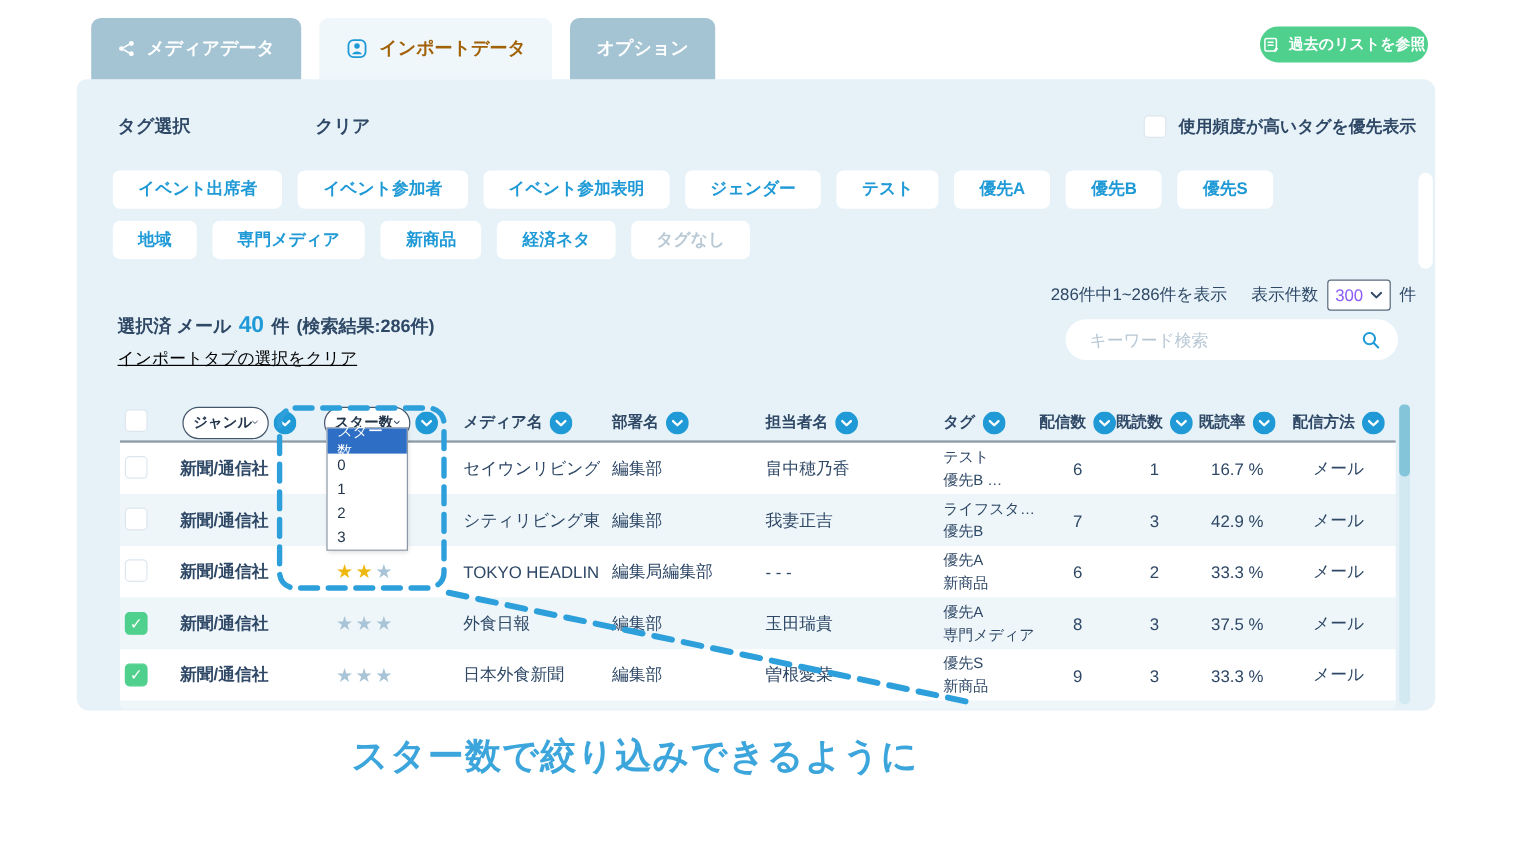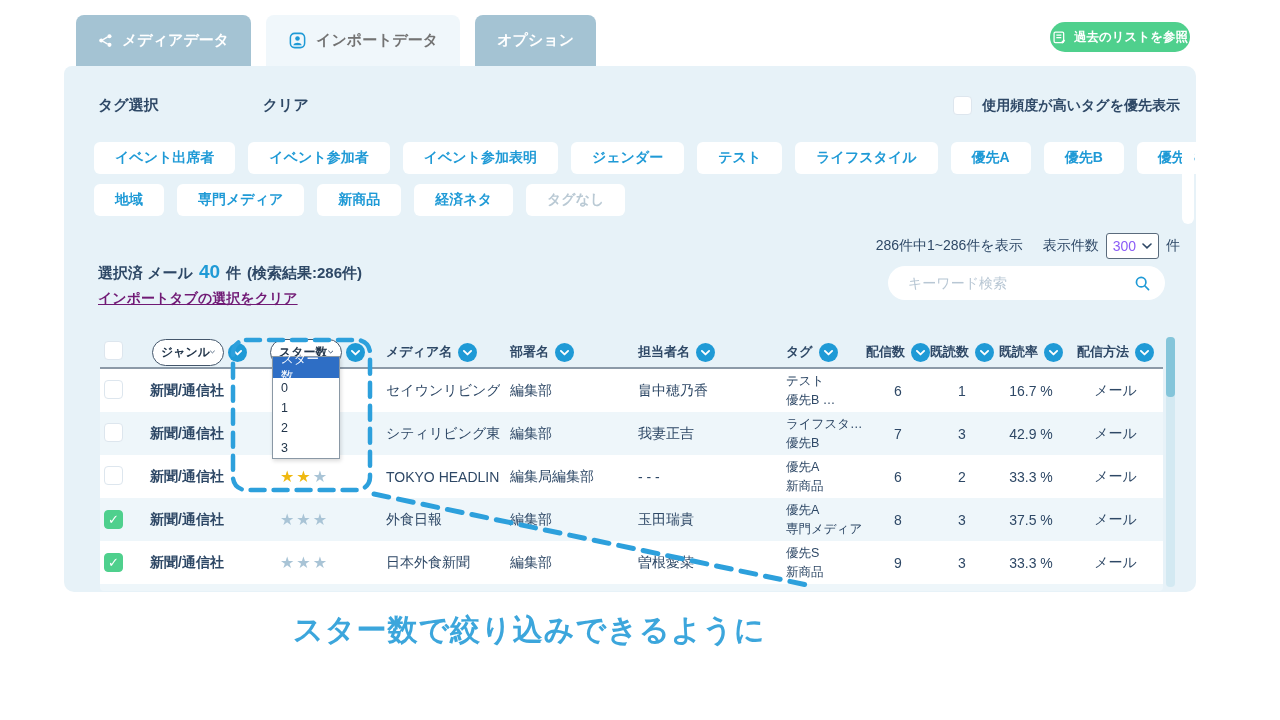--- a/index.html
+++ b/index.html
@@ -4,21 +4,21 @@
 <style>
   * { margin:0; padding:0; box-sizing:border-box; }
   html,body { width:1280px; height:720px; }
   body { font-family:"Liberation Sans","DejaVu Sans",sans-serif; background:#ffffff; position:relative; overflow:hidden; }
   .page { position:absolute; inset:0; width:1280px; height:720px; background:#ffffff; }
 
   
   .tabbar { position:absolute; left:76px; top:15px; display:flex; gap:15px; align-items:flex-end; z-index:3; }
   .tab { height:51px; display:flex; align-items:center; gap:9px; padding:0 22px; border-radius:8px 8px 0 0;
          background:#a4c3d3; color:#ffffff; font-size:15px; font-weight:700; cursor:pointer; }
-  .tab.active { background:#f0f7fb; color:#737373; }
+  .tab.active { background:#f0f7fb; color:#a16207; }
   .tab .ticon { display:flex; align-items:center; }
 
   .history-btn { position:absolute; left:1050px; top:22px; width:140px; height:30px; border:none; border-radius:15px;
          background:#4fd08d; color:#fff; font-size:12.5px; font-weight:700; display:flex; align-items:center;
          justify-content:center; gap:7px; cursor:pointer; font-family:inherit; z-index:3; }
 
   
   .panel { position:absolute; left:64px; top:66px; width:1132px; height:526px; background:#e7f2f8; border-radius:8px 10px 10px 10px; z-index:1; }
 
   .tag-header-row { position:absolute; left:34px; right:16px; top:30px; display:flex; align-items:center; gap:104px;
@@ -39,21 +39,21 @@
 
   .pagination-row { position:absolute; right:16px; top:167px; display:flex; align-items:center; gap:7px;
          color:#2e4866; font-size:14px; }
   .num-select { background:#fff; border:1px solid #5a6b7c; border-radius:3px; height:26px; min-width:48px;
          display:flex; align-items:center; justify-content:space-between; gap:6px; padding:0 6px; font-size:14px;
          color:#8b5cf6; cursor:pointer; }
 
   .selection-block { position:absolute; left:34px; top:195px; color:#2e4866; font-size:15px; font-weight:700; }
   .selection-line { display:flex; align-items:baseline; gap:6px; }
   .sel-count { color:#1f9ad6; font-size:19px; }
-  .clear-link { display:inline-block; margin-top:7px; color:#701a75; font-size:14px; font-weight:700;
+  .clear-link { display:inline-block; margin-top:7px; color:#000000; font-size:14px; font-weight:400;
          text-decoration:underline; cursor:pointer; }
 
   .search-box { position:absolute; left:824px; top:200px; width:277px; height:34px; background:#ffffff; border-radius:17px;
          display:flex; align-items:center; padding:0 14px 0 20px; }
   .search-box input { flex:1; border:none; outline:none; background:transparent; font-size:14px; color:#2e4866;
          font-family:inherit; }
   .search-box input::placeholder { color:#b8c7d4; }
   .search-icon { display:flex; cursor:pointer; }
 
   
@@ -154,21 +154,20 @@
       </span>
     </div>
 
     <div class="tag-rows">
       <div class="tag-row">
           <span class="tag-pill">イベント出席者</span>
           <span class="tag-pill">イベント参加者</span>
           <span class="tag-pill">イベント参加表明</span>
           <span class="tag-pill">ジェンダー</span>
           <span class="tag-pill">テスト</span>
-          <span class="tag-pill">ライフスタイル</span>
           <span class="tag-pill">優先A</span>
           <span class="tag-pill">優先B</span>
           <span class="tag-pill">優先S</span>
         </div>
       <div class="tag-row">
           <span class="tag-pill">地域</span>
           <span class="tag-pill">専門メディア</span>
           <span class="tag-pill">新商品</span>
           <span class="tag-pill">経済ネタ</span>
           <span class="tag-pill disabled">タグなし</span>

